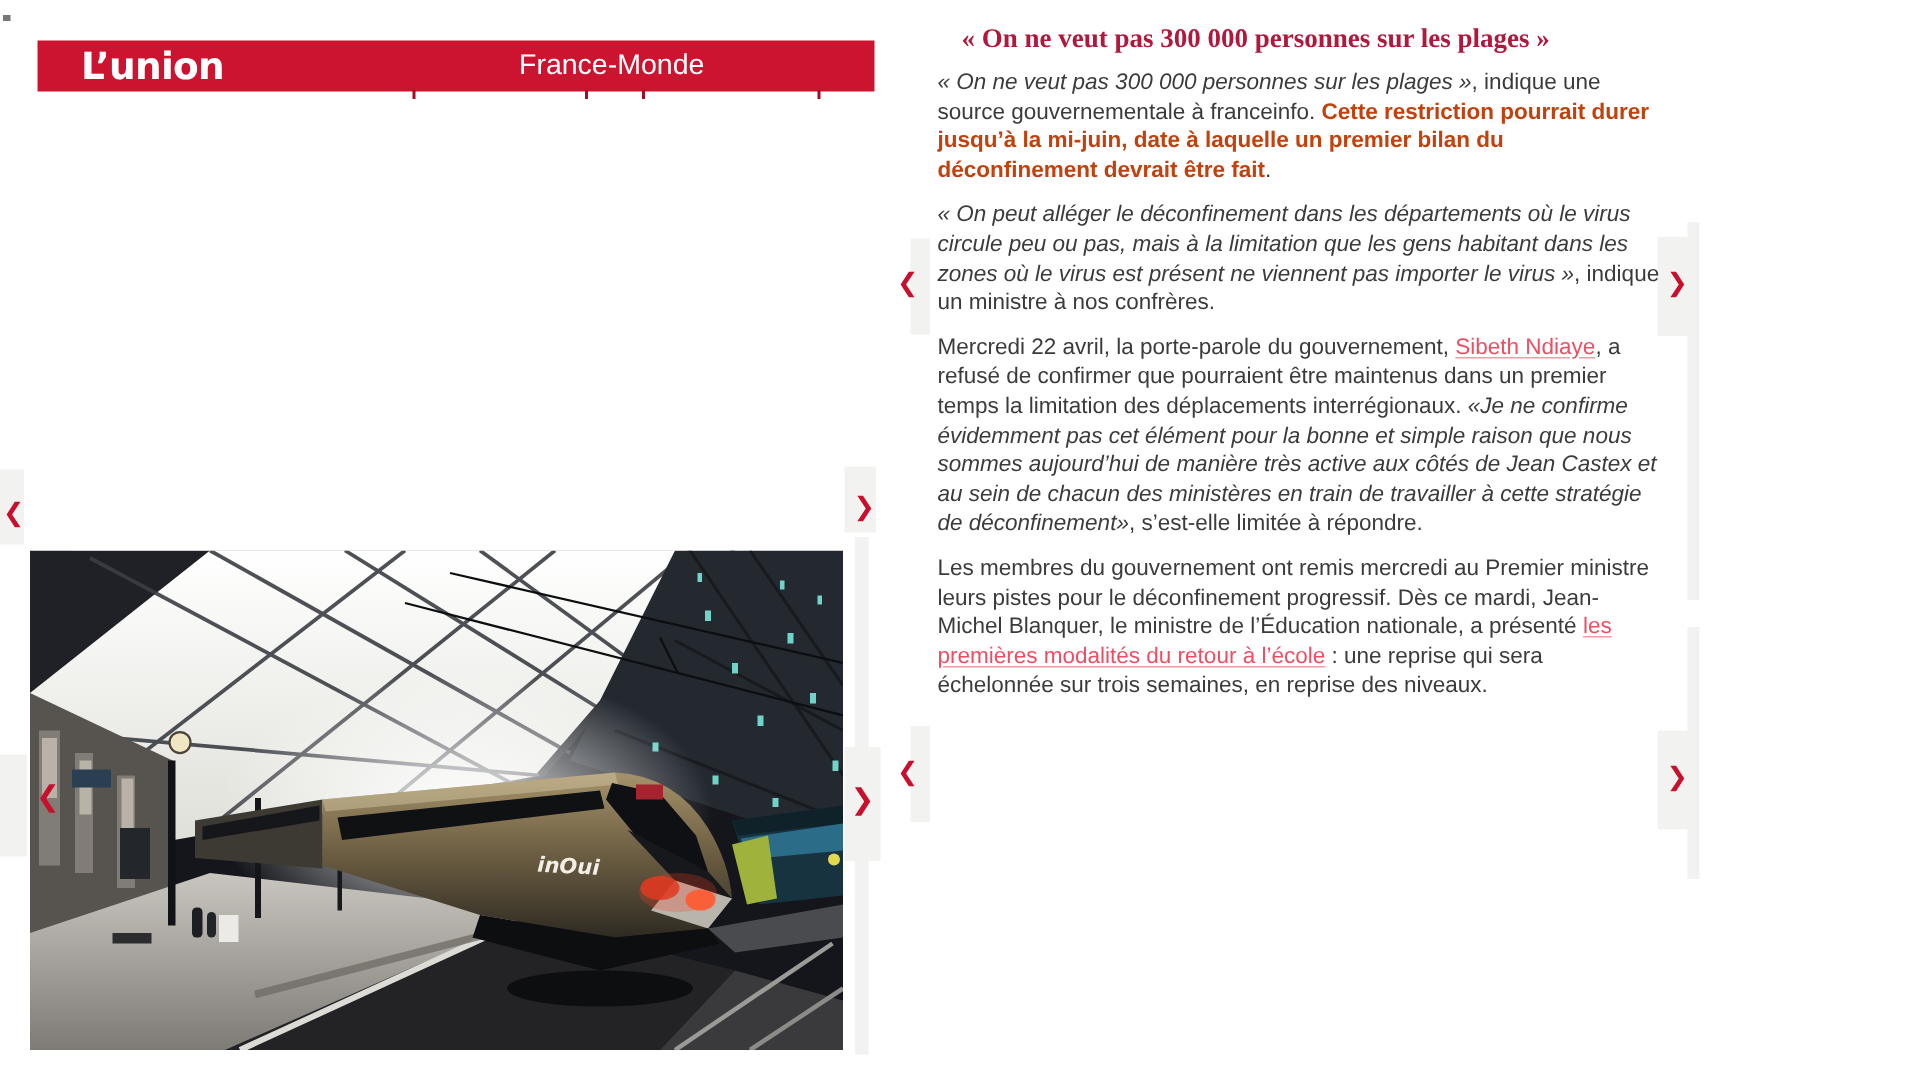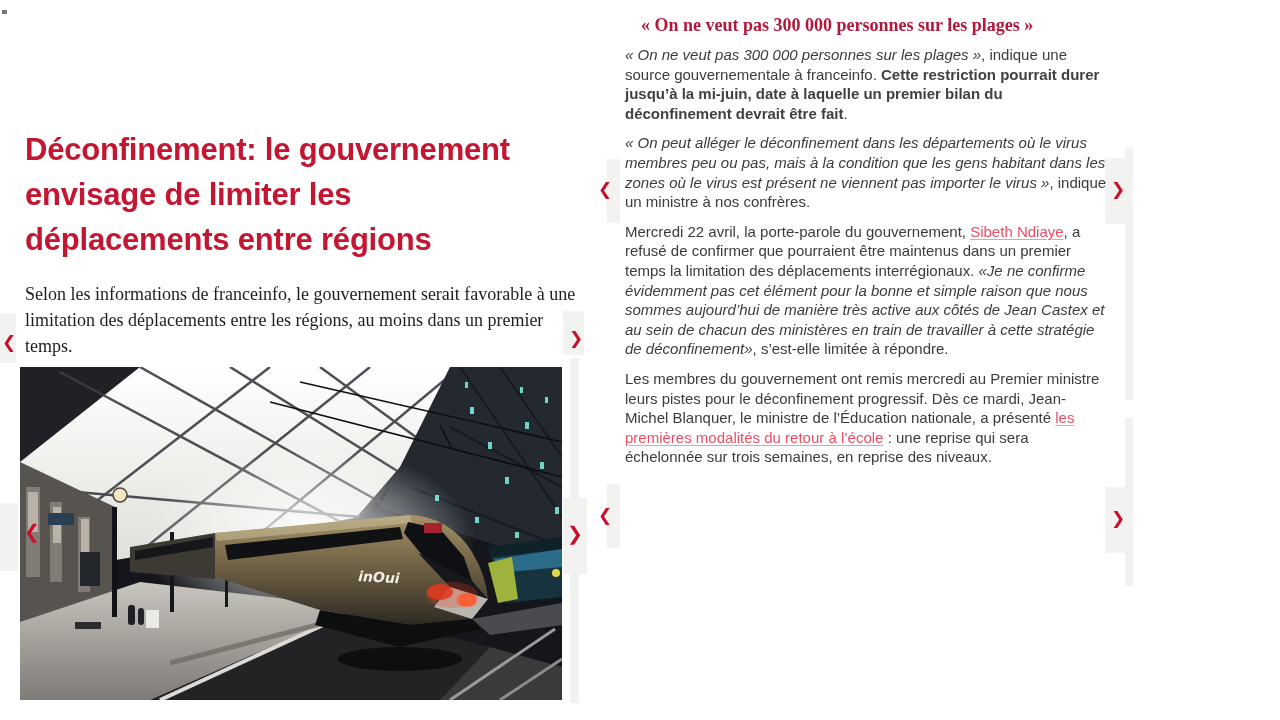--- a/index.html
+++ b/index.html
@@ -35,34 +35,40 @@
   .chev.big{font-size:19px;}
 
   
   .article-body{position:absolute;left:625px;top:9px;width:483px;
                 font-size:15px;line-height:19.6px;color:var(--body-text);}
   .article-body p{margin:0 0 10px 0;}
   .article-body h2{margin:3px 0 7px 0;font-family:"Liberation Serif",serif;
                    font-weight:bold;font-size:18px;line-height:26px;color:var(--heading-red);}
   .article-body h2.indent{padding-left:16px;}
   .article-body .i{font-style:italic;}
-  .article-body .b{font-weight:bold;color:#404040;}
+  .article-body .b{font-weight:bold;color:#c2410c;}
   .article-body a.link{color:var(--link-red);text-decoration:underline;
                        text-decoration-color:#f59aa4;text-underline-offset:2px;cursor:pointer;}
 </style>
 </head>
 <body>
 
 <div class="stage">
 
   <div class="corner-mark"></div>
 
-
-  <h1 class="title">Déconfinement: le gouvernement envisage de limiter les déplacements entre régions</h1>
-  <p class="lead">Selon les informations de franceinfo, le gouvernement serait favorable à une limitation des déplacements entre les régions, au moins dans un premier temps.</p>
+  <div class="banner">
+    <span class="brand">L’union</span>
+    <span class="section">France-Monde</span>
+    <span class="tick" style="left:250px"></span>
+    <span class="tick" style="left:365px"></span>
+    <span class="tick" style="left:403px"></span>
+    <span class="tick" style="left:520px"></span>
+  </div>
+
 
   <div class="photo">
     <svg width="542" height="333" viewBox="0 0 542 333">
       <defs>
         <linearGradient id="glass" x1="0" y1="0" x2="0" y2="1">
           <stop offset="0" stop-color="#ffffff"></stop>
             <stop offset="1" stop-color="#ddddd6"></stop>
         </linearGradient>
         <radialGradient id="glow" cx="0.5" cy="0.5" r="0.5">
           <stop offset="0" stop-color="#ffffff" stop-opacity="0.95"></stop>
@@ -191,18 +197,18 @@
   <div class="chev" style="left:1111px;top:181px">❯</div>
 
   <div class="strip" style="left:607px;top:484px;width:13px;height:64px"></div>
   <div class="chev" style="left:598px;top:507px">❮</div>
   <div class="strip" style="left:1105px;top:487px;width:23px;height:66px"></div>
   <div class="chev" style="left:1111px;top:510px">❯</div>
 
   <div class="article-body">
       <h2 class="indent"><span>« On ne veut pas 300 000 personnes sur les plages »</span></h2>
       <p><span class="i">« On ne veut pas 300 000 personnes sur les plages »</span><span>, indique une source gouvernementale à franceinfo. </span><span class="b">Cette restriction pourrait durer jusqu’à la mi-juin, date à laquelle un premier bilan du déconfinement devrait être fait</span><span>.</span></p>
-      <p><span class="i">« On peut alléger le déconfinement dans les départements où le virus membres peu ou pas, mais à la condition que les gens habitant dans les zones où le virus est présent ne viennent pas importer le virus »</span><span>, indique un ministre à nos confrères.</span></p>
+      <p><span class="i">« On peut alléger le déconfinement dans les départements où le virus circule peu ou pas, mais à la limitation que les gens habitant dans les zones où le virus est présent ne viennent pas importer le virus »</span><span>, indique un ministre à nos confrères.</span></p>
       <p><span>Mercredi 22 avril, la porte-parole du gouvernement, </span><a class="link" href="#">Sibeth Ndiaye</a><span>, a refusé de confirmer que pourraient être maintenus dans un premier temps la limitation des déplacements interrégionaux. </span><span class="i">«Je ne confirme évidemment pas cet élément pour la bonne et simple raison que nous sommes aujourd’hui de manière très active aux côtés de Jean Castex et au sein de chacun des ministères en train de travailler à cette stratégie de déconfinement»</span><span>, s’est-elle limitée à répondre.</span></p>
       <p><span>Les membres du gouvernement ont remis mercredi au Premier ministre leurs pistes pour le déconfinement progressif. Dès ce mardi, Jean-Michel Blanquer, le ministre de l’Éducation nationale, a présenté </span><a class="link" href="#">les premières modalités du retour à l’école</a><span> : une reprise qui sera échelonnée sur trois semaines, en reprise des niveaux.</span></p>
     </div>
 
 </div>
 
 </body></html>

